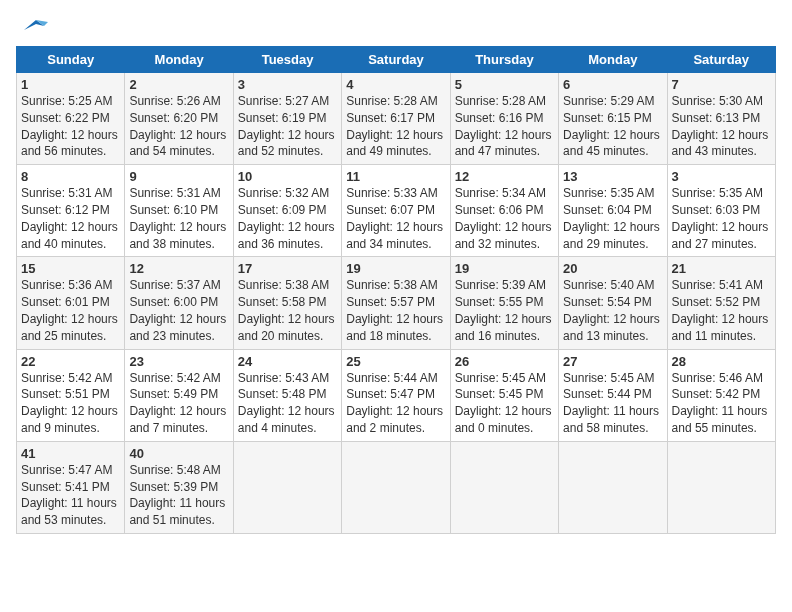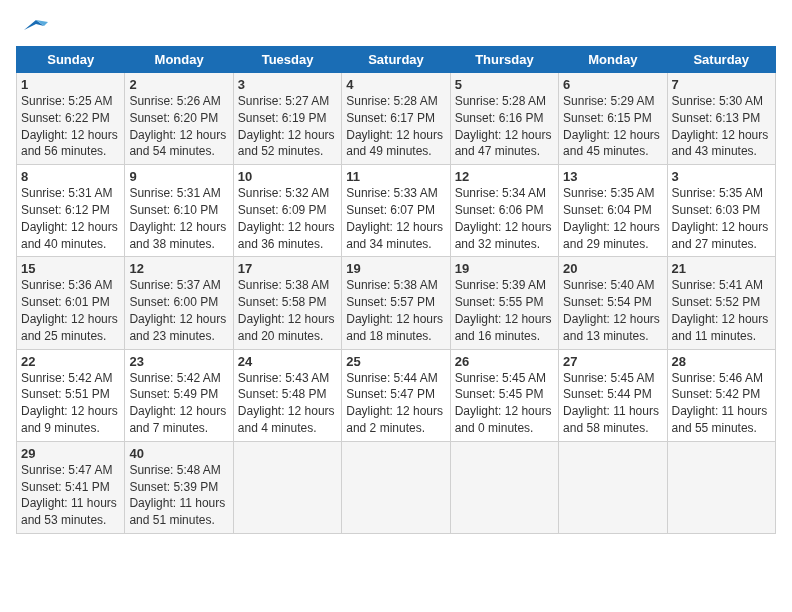--- a/index.html
+++ b/index.html
@@ -227,21 +227,21 @@
             <span class="day-num">27</span>
             <div class="day-info">Sunrise: 5:45 AM<br>Sunset: 5:44 PM<br>Daylight: 11 hours<br>and 58 minutes.</div>
           </td>
           <td>
             <span class="day-num">28</span>
             <div class="day-info">Sunrise: 5:46 AM<br>Sunset: 5:42 PM<br>Daylight: 11 hours<br>and 55 minutes.</div>
           </td>
         </tr>
         <tr>
           <td>
-            <span class="day-num">29</span>
+            <span class="day-num">41</span>
             <div class="day-info">Sunrise: 5:47 AM<br>Sunset: 5:41 PM<br>Daylight: 11 hours<br>and 53 minutes.</div>
           </td>
           <td>
             <span class="day-num">40</span>
             <div class="day-info">Sunrise: 5:48 AM<br>Sunset: 5:39 PM<br>Daylight: 11 hours<br>and 51 minutes.</div>
           </td>
           <td class="empty-cell"></td>
           <td class="empty-cell"></td>
           <td class="empty-cell"></td>
           <td class="empty-cell"></td>

